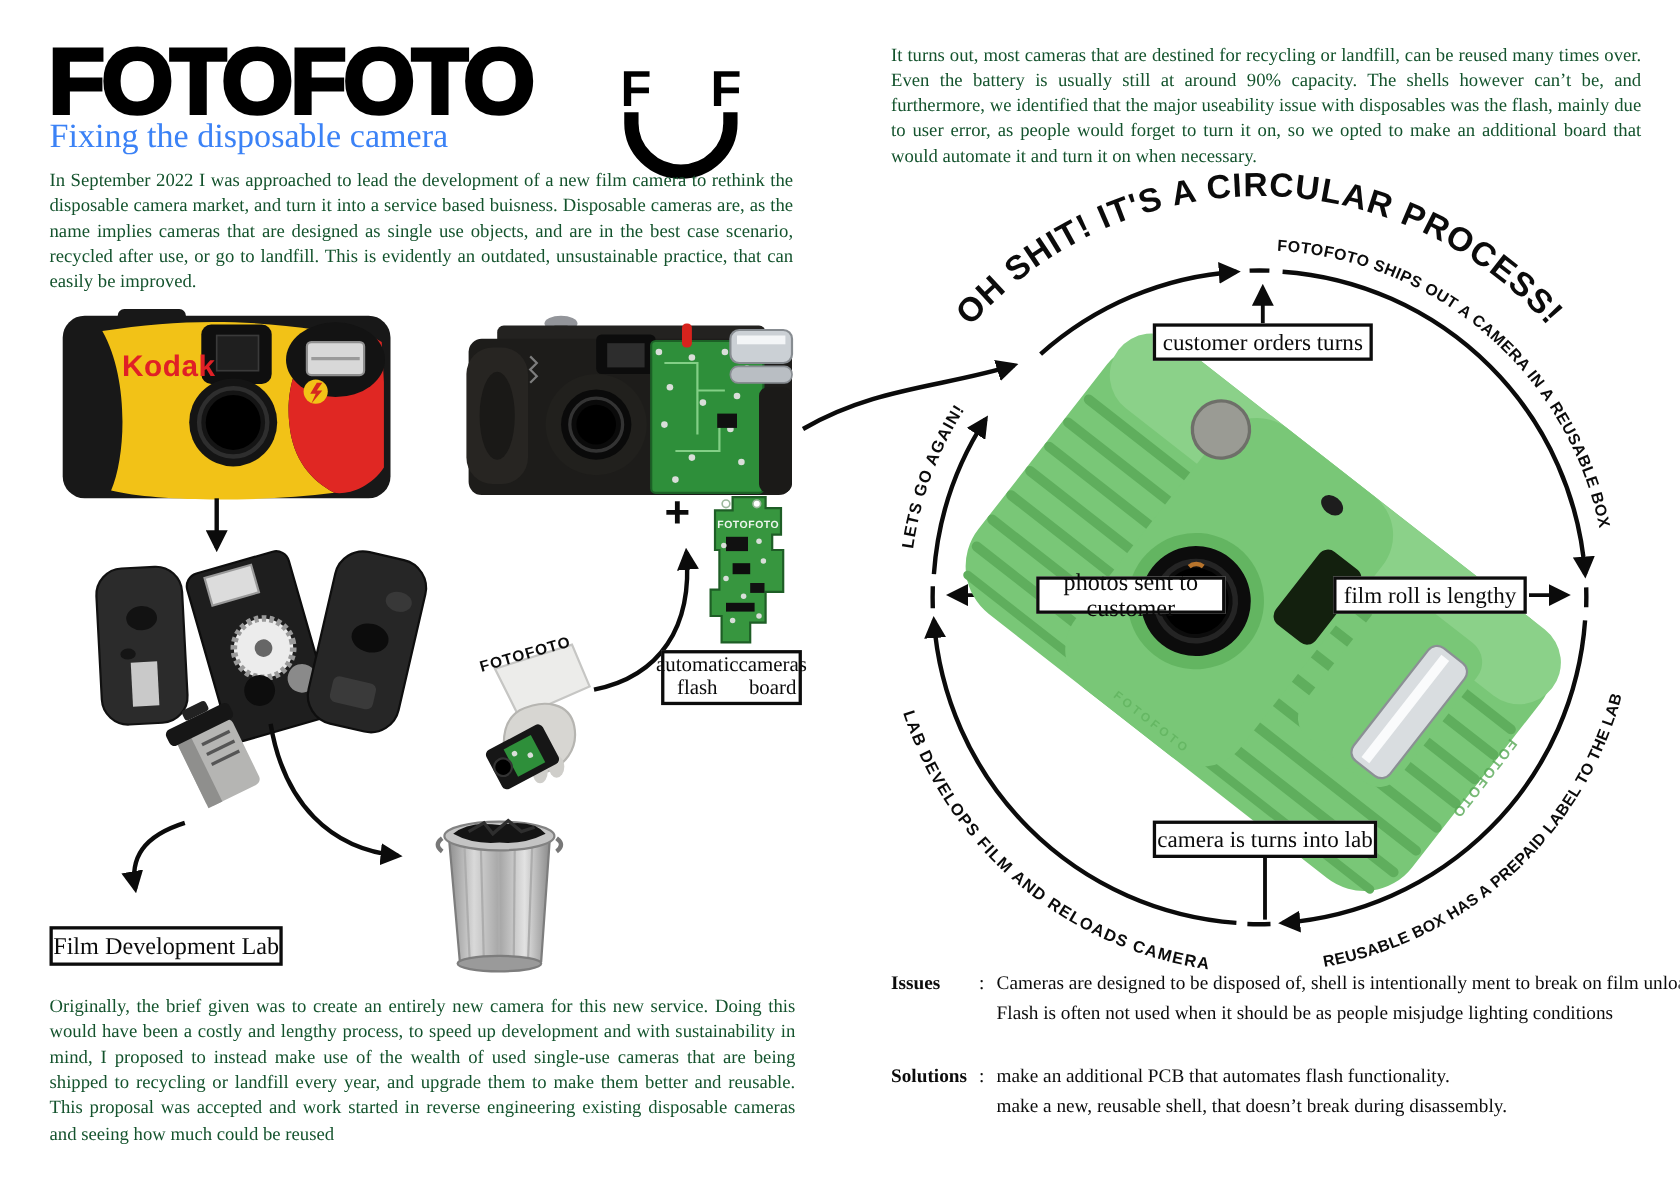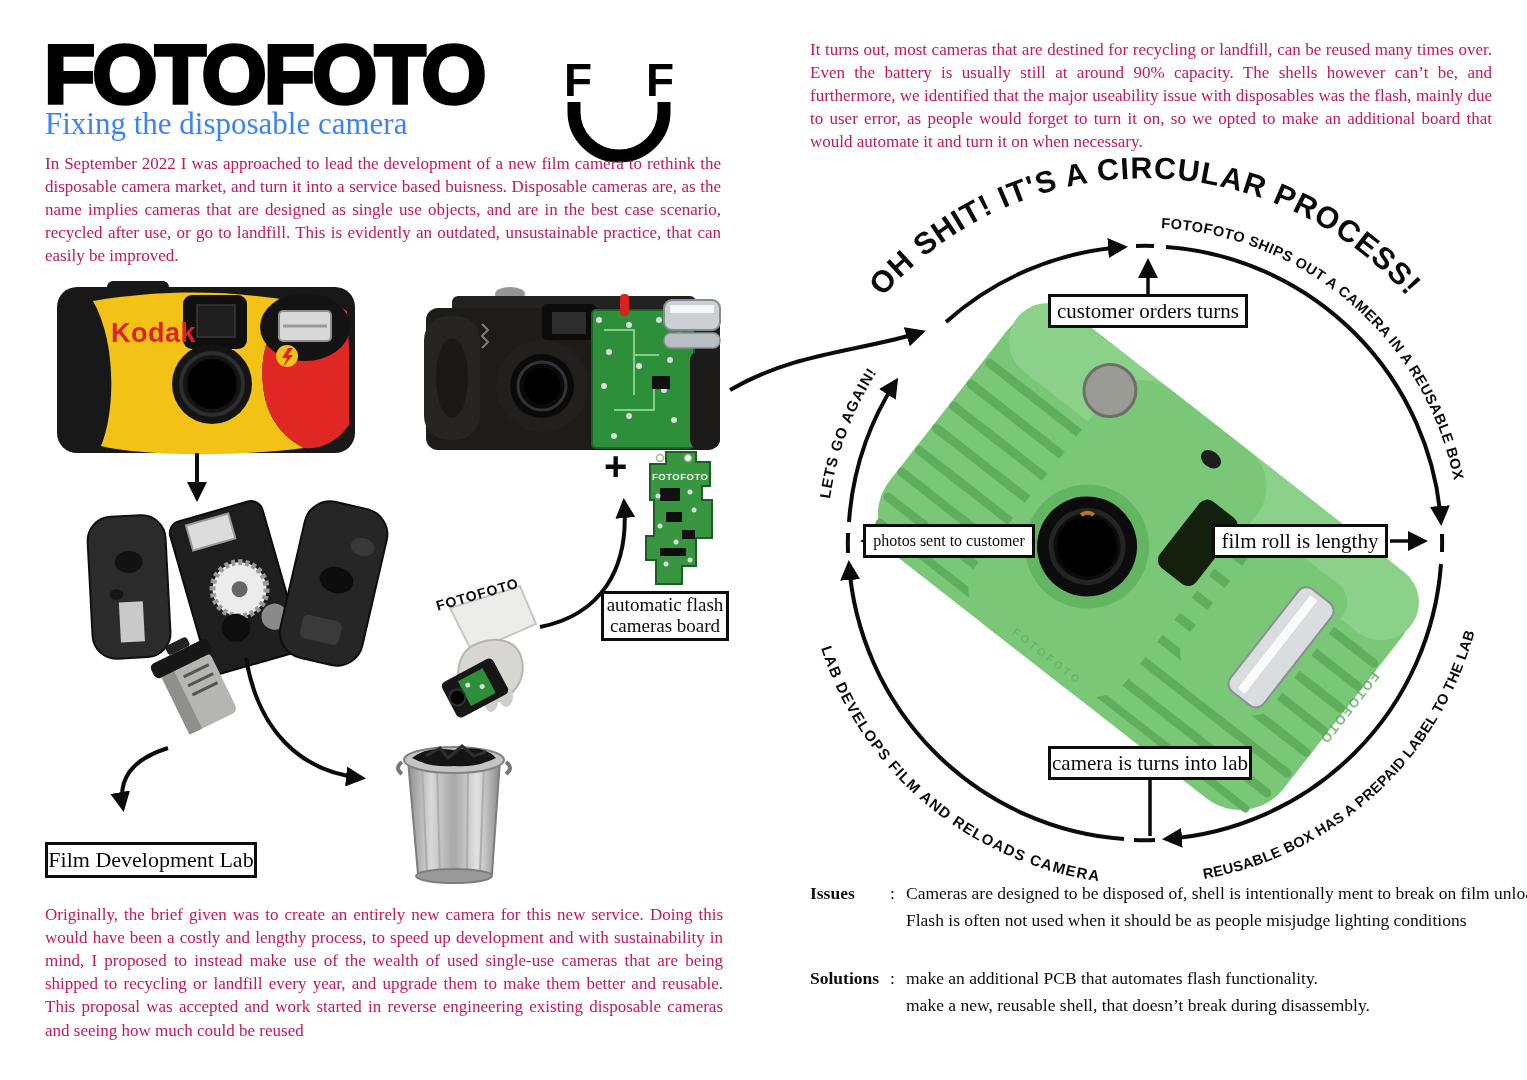--- a/index.html
+++ b/index.html
@@ -1,19 +1,19 @@
 <!DOCTYPE html>
 <html><head>
 <meta charset="utf-8">
 <style>
   html,body{margin:0;padding:0}
   body{width:1527px;height:1080px;position:relative;background:#fff;overflow:hidden;
        font-family:"Liberation Serif",serif;color:#0c0c0c}
   .abs{position:absolute}
-  .para{position:absolute;font-size:17px;line-height:1.36;text-align:justify;color:#be185d}
+  .para{position:absolute;font-size:17px;line-height:1.36;text-align:justify;color:#14532d}
   .logo{position:absolute;font-family:"Liberation Sans",sans-serif;font-weight:bold;
         font-size:84px;letter-spacing:-3px;line-height:1;-webkit-text-stroke:3.5px #000;color:#000}
   .subtitle{position:absolute;font-size:31px;color:#3b82f6}
   .pbox{position:absolute;background:#fff;border:3px solid #0c0c0c;display:flex;align-items:center;
         justify-content:center;text-align:center;font-size:21px;line-height:1.08;color:#0b0b0b}
   .plus{position:absolute;font-family:"Liberation Sans",sans-serif;font-weight:bold;font-size:40px;color:#0b0b0b}
   .kv{position:absolute;display:grid;grid-template-columns:80px 16px auto;font-size:17.5px;line-height:1.55}
   .kv .lbl{font-weight:bold}
   .kv .txt div{white-space:nowrap}
   svg text{font-family:"Liberation Sans",sans-serif}
@@ -266,35 +266,35 @@
 <div class="para" style="left:45px;top:152px;width:676px">In September 2022 I was approached to lead the development of a new film camera to rethink the disposable camera market, and turn it into a service based buisness. Disposable cameras are, as the name implies cameras that are designed as single use objects, and are in the best case scenario, recycled after use, or go to landfill. This is evidently an outdated, unsustainable practice, that can easily be improved.</div>
 <div class="para" style="left:810px;top:38px;width:682px">It turns out, most cameras that are destined for recycling or landfill, can be reused many times over. Even the battery is usually still at around 90% capacity. The shells however can’t be, and furthermore, we identified that the major useability issue with disposables was the flash, mainly due to user error, as people would forget to turn it on, so we opted to make an additional board that would automate it and turn it on when necessary.</div>
 <div class="para" style="left:45px;top:903px;width:678px">Originally, the brief given was to create an entirely new camera for this new service. Doing this would have been a costly and lengthy process, to speed up development and with sustainability in mind, I proposed to instead make use of the wealth of used single-use cameras that are being shipped to recycling or landfill every year, and upgrade them to make them better and reusable. This proposal was accepted and work started in reverse engineering existing disposable cameras and seeing how much could be reused</div>
 
 <div class="pbox" style="left:45px;top:842px;width:206px;height:30px;font-size:22px">
   <span>Film Development Lab</span>
 </div>
 
 <div class="plus" style="left:604px;top:444px">+</div>
 
-<div class="pbox" style="left:601px;top:591px;width:122px;height:44px;font-size:19px;flex-direction:column">
+<div class="pbox" style="left:601px;top:591px;width:122px;height:44px;font-size:19px;flex-direction:row">
   <span>automatic flash</span>
   <span>cameras board</span>
 </div>
 
 <div class="pbox" style="left:1048px;top:294px;width:194px;height:28px">
   <span>customer orders turns</span>
 </div>
 <div class="pbox" style="left:1212px;top:524px;width:170px;height:28px">
   <span>film roll is lengthy</span>
 </div>
 <div class="pbox" style="left:1048px;top:746px;width:198px;height:28px">
   <span>camera is turns into lab</span>
 </div>
-<div class="pbox" style="left:863px;top:524px;width:166px;height:28px;font-size:16px">
+<div class="pbox" style="left:942px;top:524px;width:166px;height:28px;font-size:22px">
   <span>photos sent to customer</span>
 </div>
 
 <div class="kv" style="left:810px;top:880px;width:705px">
   <span class="lbl">Issues</span>
   <span>:</span>
   <div class="txt">
     <div>Cameras are designed to be disposed of, shell is intentionally ment to break on film unloading.</div>
     <div>Flash is often not used when it should be as people misjudge lighting conditions</div>
   </div>

